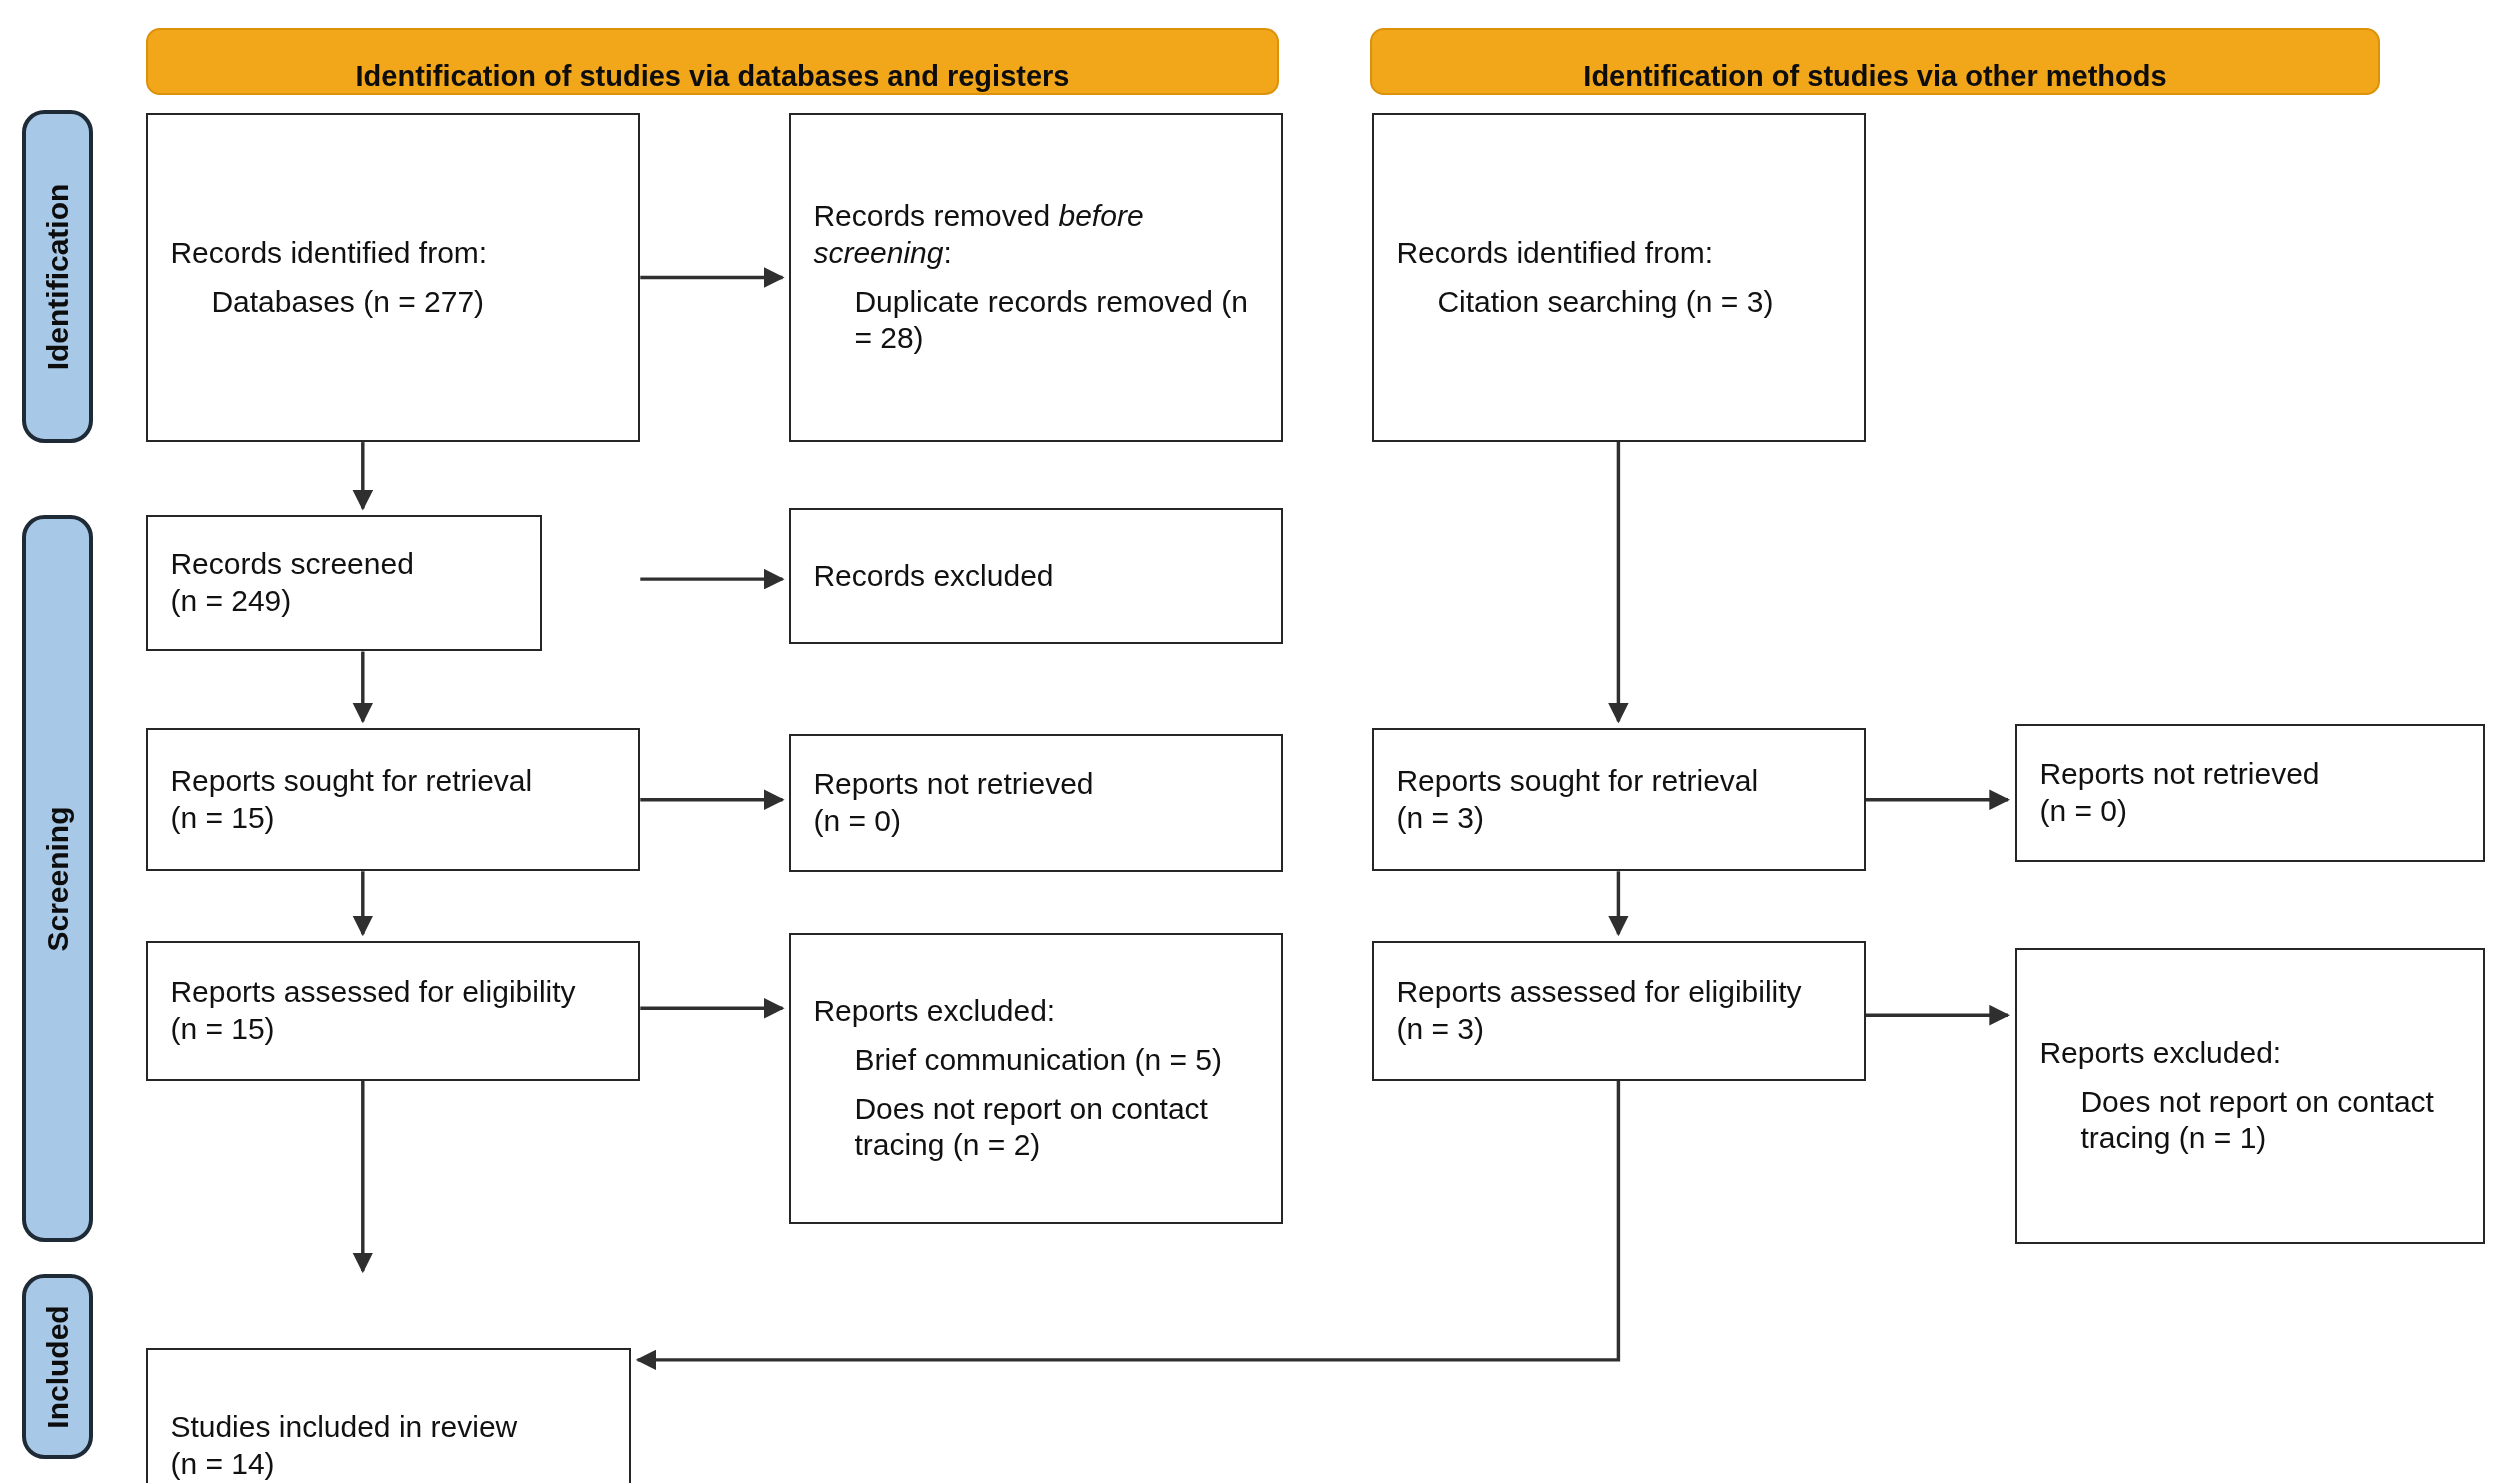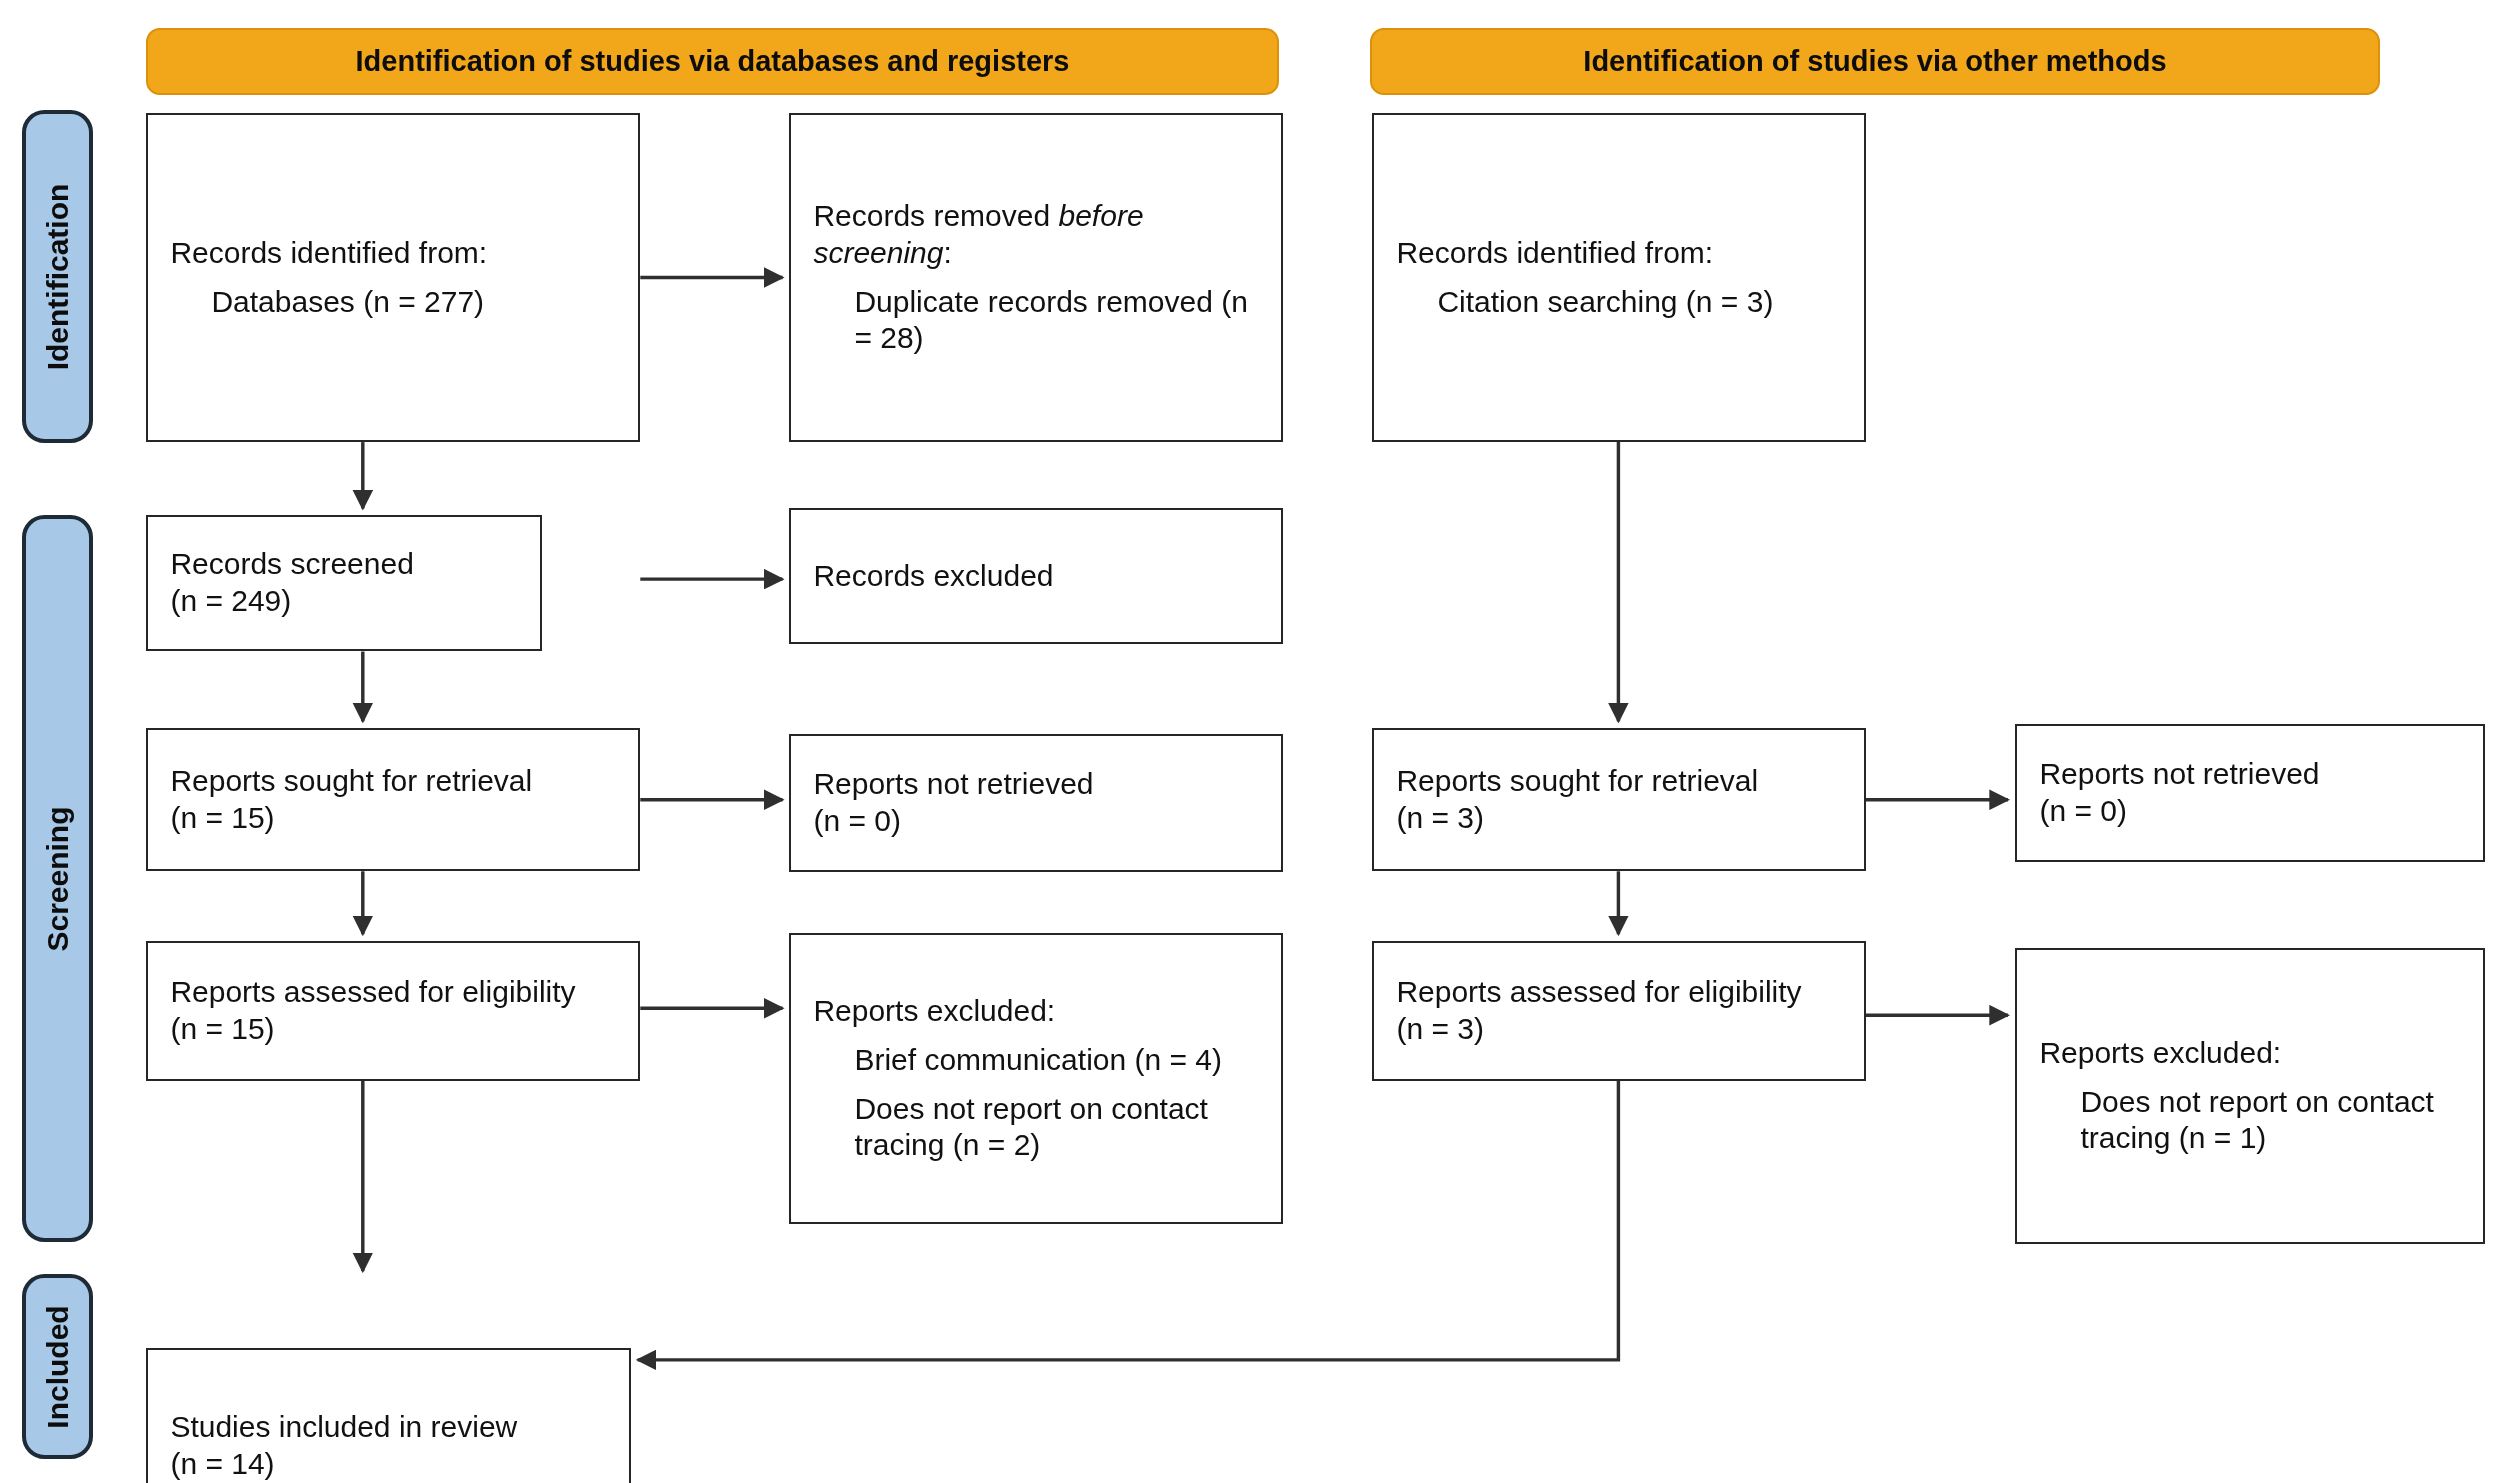--- a/index.html
+++ b/index.html
@@ -19,21 +19,21 @@
     background:#ffffff;
     font-family:"Liberation Sans", sans-serif;
     color:var(--text);
   }
   .arrow-layer{position:absolute;left:0;top:0;width:2500px;height:1484px;}
   .banner{
     position:absolute;
     background:var(--banner-fill);
     border:2.6px solid var(--banner-border);
     border-radius:13.8px;
-    display:flex;align-items:center;justify-content:center;
+    display:flex;align-items:flex-end;justify-content:center;
     font-size:29px;font-weight:bold;color:#0d0d0d;
     box-sizing:border-box;
   }
   .stage{
     position:absolute;
     background:var(--stage-fill);
     border:4.3px solid var(--stage-border);
     border-radius:22.4px;
     display:flex;align-items:center;justify-content:center;
     box-sizing:border-box;
@@ -162,21 +162,21 @@
 
   <div class="box" style="left:146px;top:941px;width:494px;height:140px">
     <div class="box-text">
       <div class="line">Reports assessed for eligibility</div>
       <div class="line">(n = 15)</div>
     </div>
   </div>
   <div class="box" style="left:789px;top:933px;width:494px;height:291px">
     <div class="box-text">
       <div class="line">Reports excluded:</div>
-      <div class="line indent">Brief communication (n = 4)</div>
+      <div class="line indent">Brief communication (n = 5)</div>
       <div class="line indent">Does not report on contact tracing (n = 2)</div>
     </div>
   </div>
   <div class="box" style="left:1372px;top:941px;width:494px;height:140px">
     <div class="box-text">
       <div class="line">Reports assessed for eligibility</div>
       <div class="line">(n = 3)</div>
     </div>
   </div>
   <div class="box" style="left:2015px;top:948px;width:470px;height:296px">

